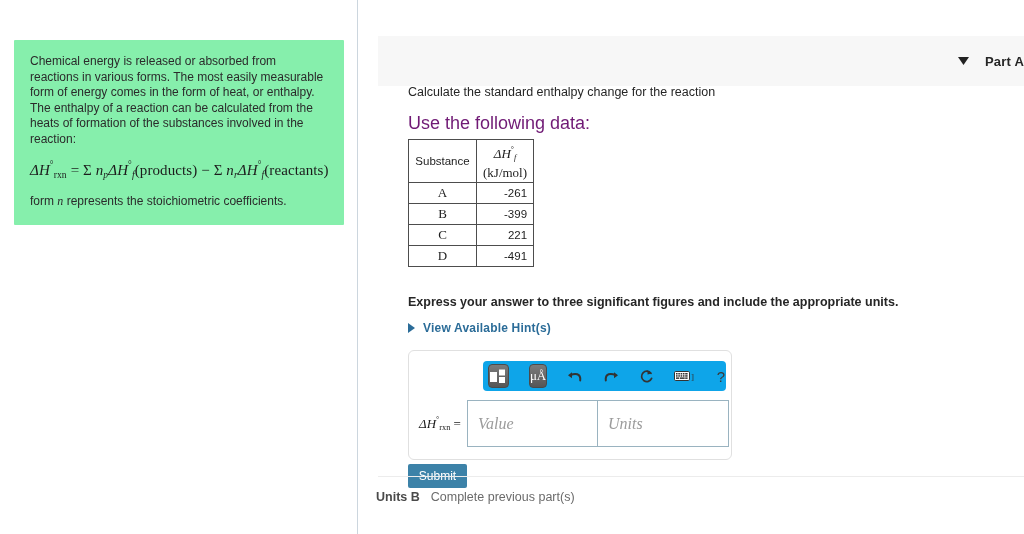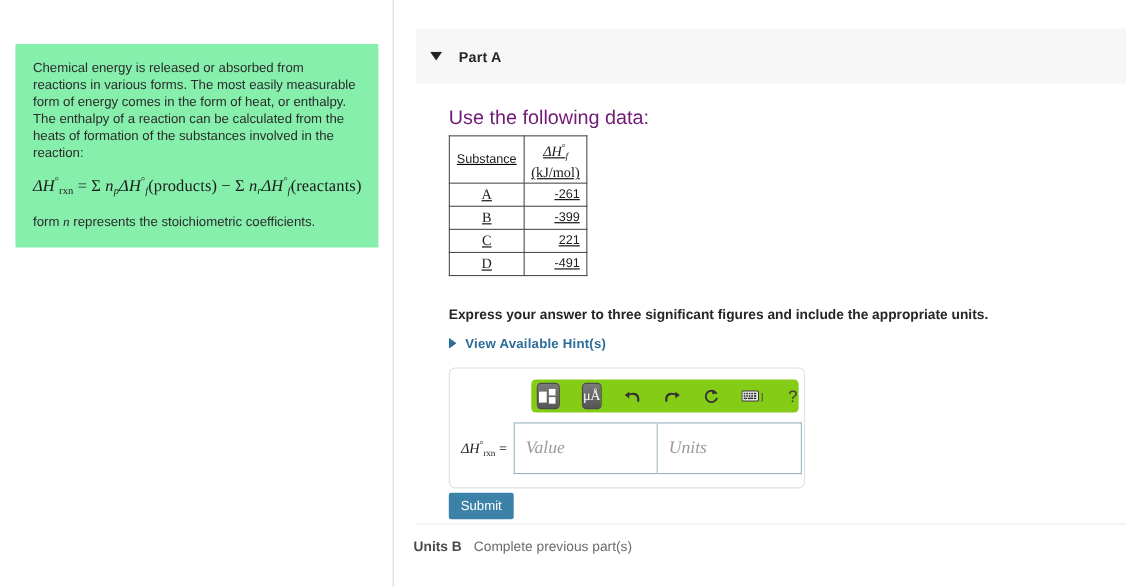--- a/index.html
+++ b/index.html
@@ -88,26 +88,27 @@
     left: 358px;
     top: 0;
     width: 666px;
     height: 534px;
     background: #ffffff;
   }
 
   .part-header {
     position: absolute;
     left: 20px;
-    top: 26px;
+    top: 36px;
     width: 646px;
     height: 50px;
     background: #f7f7f7;
     display: flex;
     align-items: center;
+    justify-content: flex-end;
   }
   .caret-toggle {
     margin-left: 10px;
     width: 16px;
     height: 16px;
     display: flex;
     align-items: center;
     justify-content: center;
     cursor: pointer;
   }
@@ -147,21 +148,20 @@
     margin-top: 13px;
     font-size: 18px;
     color: #701a75;
   }
 
   table.dataset {
     margin-top: 5px;
     border-collapse: collapse;
     font-family: "Liberation Serif", serif;
     table-layout: fixed;
-    text-decoration: underline;
   }
   table.dataset th, table.dataset td {
     border: 1px solid #4d4d4d;
     padding: 2px 6px;
     font-size: 13px;
     color: #1c1c1c;
   }
   table.dataset th.sub-col { width: 68px; text-align: center; font-weight: normal;
     font-family: "Liberation Sans", sans-serif; font-size: 11.5px; }
   table.dataset th.val-col { width: 56px; text-align: center; font-weight: normal; line-height: 15px; }
@@ -197,21 +197,21 @@
     width: 324px;
     border: 1px solid #e0e0e0;
     border-radius: 6px;
     background: #ffffff;
     padding: 10px 10px 12px 10px;
   }
   .tool-strip {
     margin-left: 64px;
     width: 243px;
     height: 30px;
-    background: #84cc16;
+    background: #0ea5e9;
     border-radius: 4px;
     display: flex;
     align-items: center;
     padding-left: 5px;
     gap: 20px;
   }
   .tool-btn {
     width: 29px;
     height: 24px;
     border-radius: 4px;
@@ -345,20 +345,21 @@
       <span class="caret-toggle">
         <svg width="11" height="8" viewBox="0 0 11 8">
             <polygon points="0,0 11,0 5.5,8" fill="#222"></polygon>
           </svg>
       </span>
       <span class="part-title">Part A</span>
     </div>
 
     <div class="body-area">
 
+      <div class="prompt-line">Calculate the standard enthalpy change for the reaction</div>
 
 
       <div class="use-data">Use the following data:</div>
 
       <table class="dataset">
         <thead>
           <tr>
             <th class="sub-col">Substance</th>
             <th class="val-col">
               <span class="mi">ΔH</span><span class="sup-deg">°</span><span class="sub-s mi">f</span>

